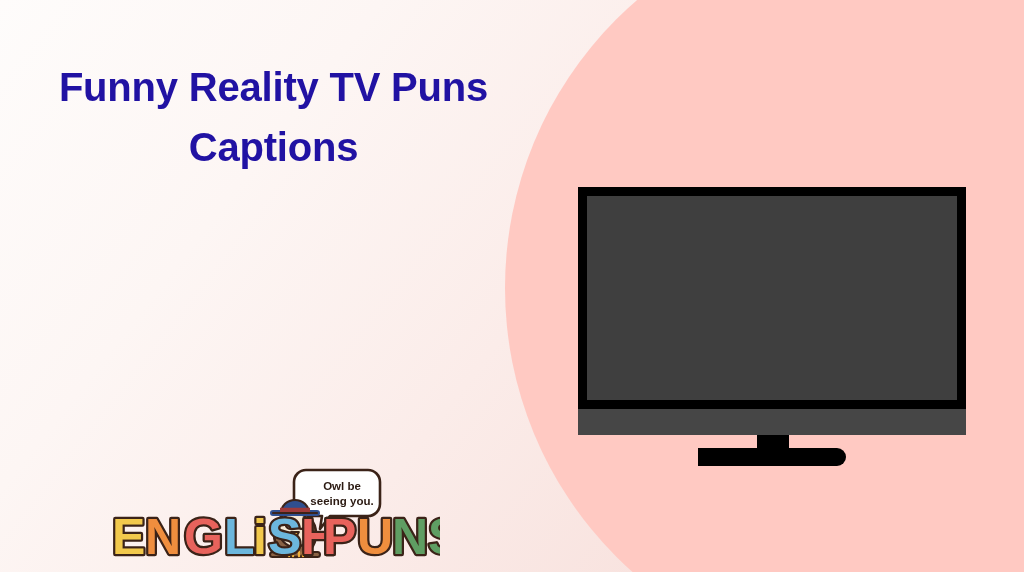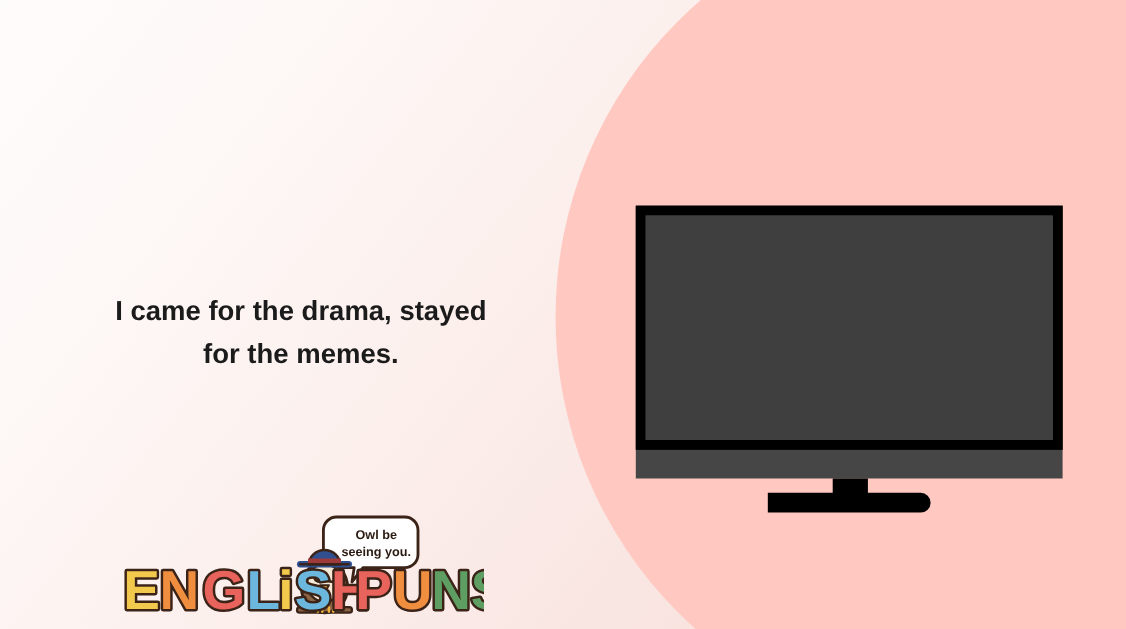--- a/index.html
+++ b/index.html
@@ -130,23 +130,23 @@
   }
   #logo svg { display: block; }
 </style>
 </head>
 <body>
 
 <div id="canvas">
 
   <div id="pink-circle" style="background: rgb(255, 201, 194);"></div>
 
-
-  <div id="caption" style="color: rgb(27, 27, 27);">I came for the drama, stayed
-for the memes.</div>
+  <div id="headline" style="color: rgb(33, 18, 163);">Funny Reality TV Puns
+Captions</div>
+
 
   <div id="tv">
     <div id="tv-frame">
       <div id="tv-screen" style="background: rgb(78, 78, 78);">
         <div id="tv-screen-sheen" style="background: rgb(63, 63, 63);"></div>
       </div>
     </div>
     <div id="tv-base-bar" style="background: rgb(70, 70, 70);"></div>
     <div id="tv-stem"></div>
     <div id="tv-stand"></div>

